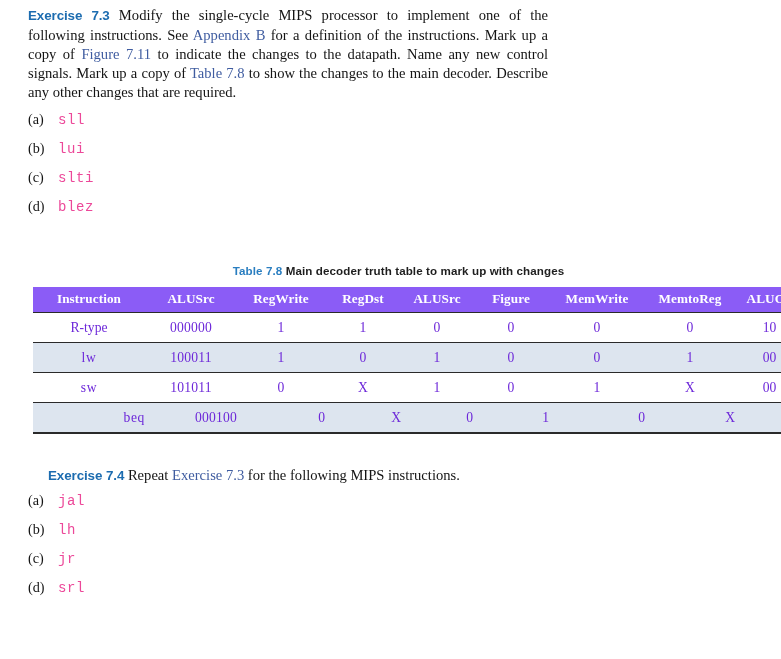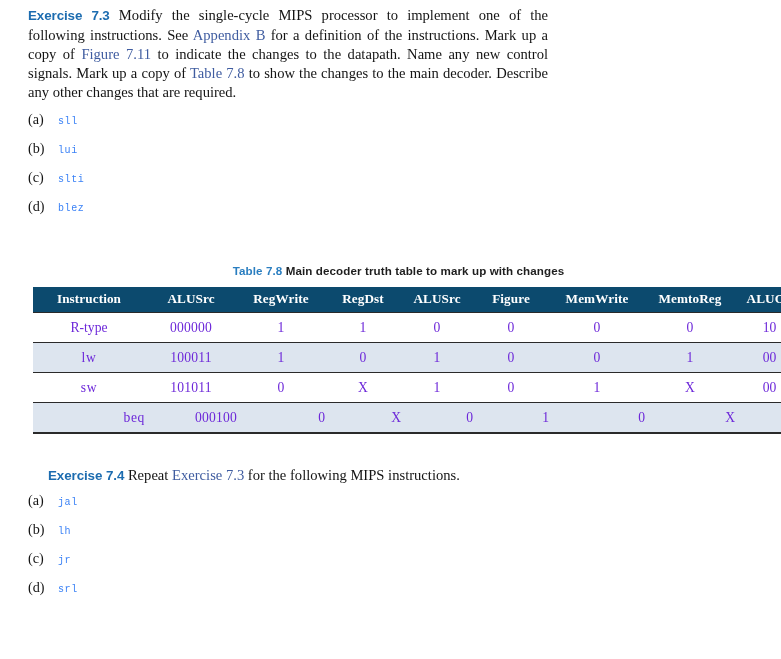--- a/index.html
+++ b/index.html
@@ -64,23 +64,23 @@
   }
   .sub-marker {
     width: 30px;
     flex: 0 0 30px;
     font-family: "Liberation Serif", "DejaVu Serif", serif;
     font-size: 14.2px;
     color: #141414;
   }
   .sub-code {
     font-family: "Liberation Mono", "DejaVu Sans Mono", monospace;
-    font-size: 10px;
+    font-size: 14px;
     letter-spacing: 0.6px;
-    color: #3b82f6;
+    color: #ec4899;
   }
   #ex73-list { position: absolute; left: 28px; top: 111px; }
   #ex74-list { position: absolute; left: 28px; top: 492px; }
 
   
   .table-wrap {
     position: absolute;
     left: 33px;
     top: 264px;
     width: 731px;
@@ -97,21 +97,21 @@
   .table-caption .cap-num {
     color: #2a7ec0;
   }
 
   table.decoder {
     border-collapse: collapse;
     width: 731px;
     table-layout: fixed;
   }
   table.decoder thead th {
-    background: #0c4a6e;
+    background: #8b5cf6;
     color: #ffffff;
     font-family: "Liberation Serif", "DejaVu Serif", serif;
     font-weight: bold;
     font-size: 13.2px;
     padding: 4px 0 5px 0;
     text-align: center;
     border: none;
     letter-spacing: 0.1px;
   }
   table.decoder tbody td {

